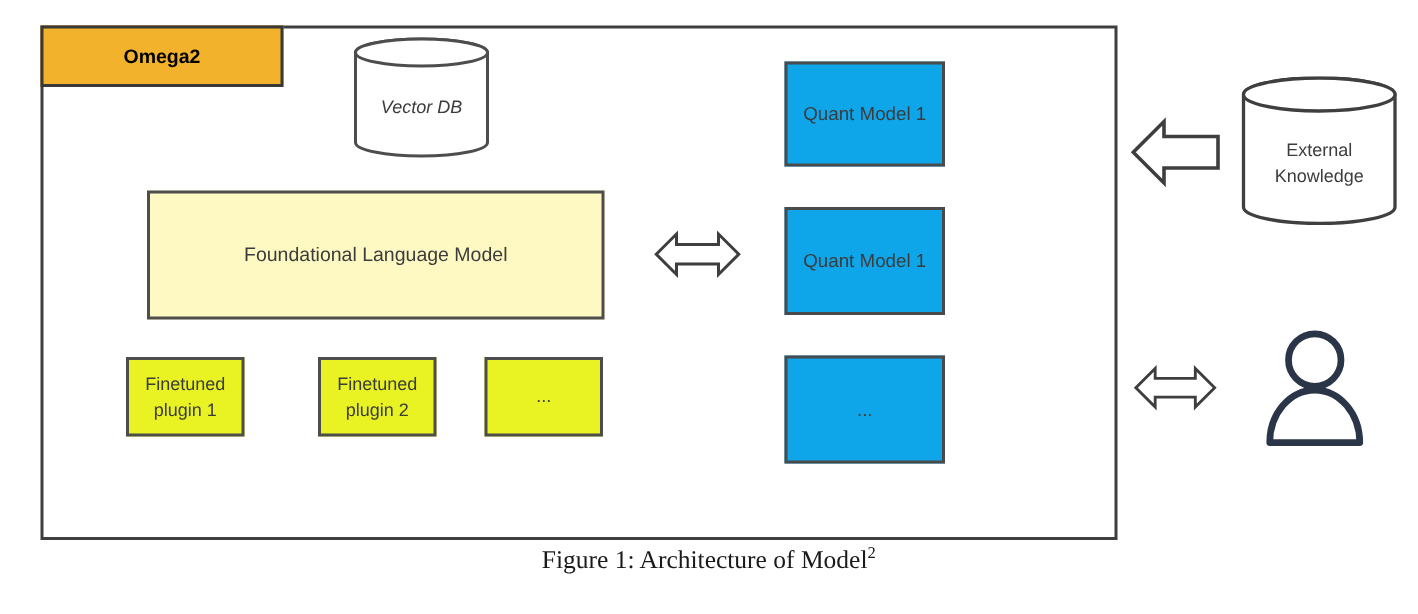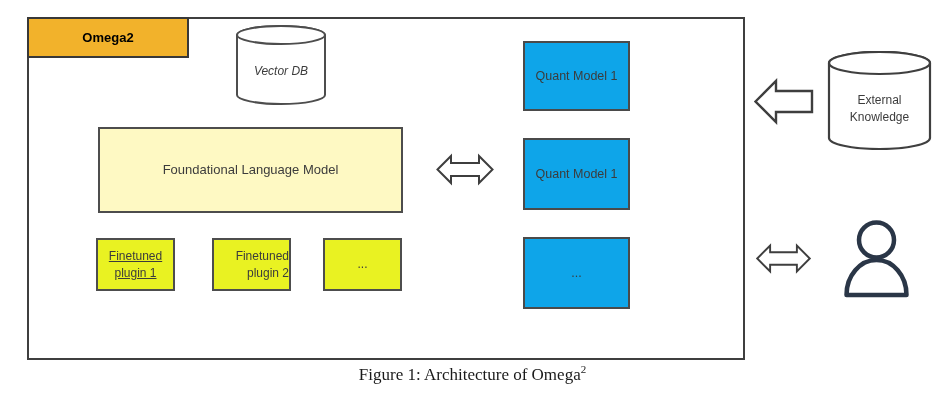--- a/index.html
+++ b/index.html
@@ -47,22 +47,22 @@
     left:98px;top:127px;width:305px;height:86px;
     background:#fef9c3;border:2px solid #4d4d4d;
     font-size:13px;
   }
 
   
   .plugin{
     top:238px;width:79px;height:53px;
     background:#E9F222;border:2px solid #4d4d4d;
   }
-  .plugin-1{left:96px;text-decoration:underline;}
-  .plugin-2{left:212px;text-align:right;}
+  .plugin-1{left:84px;}
+  .plugin-2{left:212px;}
   .plugin-3{left:323px;}
 
   
   .quant{
     left:523px;width:107px;
     background:#0ea5e9;border:2px solid #4a4a4a;
     font-size:12.5px;
   }
   .quant-1{top:41px;height:70px;}
   .quant-2{top:138px;height:72px;}
@@ -158,16 +158,16 @@
   </div>
 
   <div class="abs person">
     <svg viewBox="0 0 69 81">
       <path d="M4.5 78 a30 35 0 0 1 60 0 z" fill="#ffffff" stroke="#2A3647" stroke-width="4.5" stroke-linejoin="round"></path>
       <circle cx="34.5" cy="23" r="17.5" fill="#ffffff" stroke="#2A3647" stroke-width="4.5"></circle>
     </svg>
   </div>
 
   <div class="abs caption">
-    <span>Figure 1: Architecture of Omega</span><sup>2</sup>
+    <span>Figure 1: Architecture of Model</span><sup>2</sup>
   </div>
 
 </div>
 
 </body></html>

